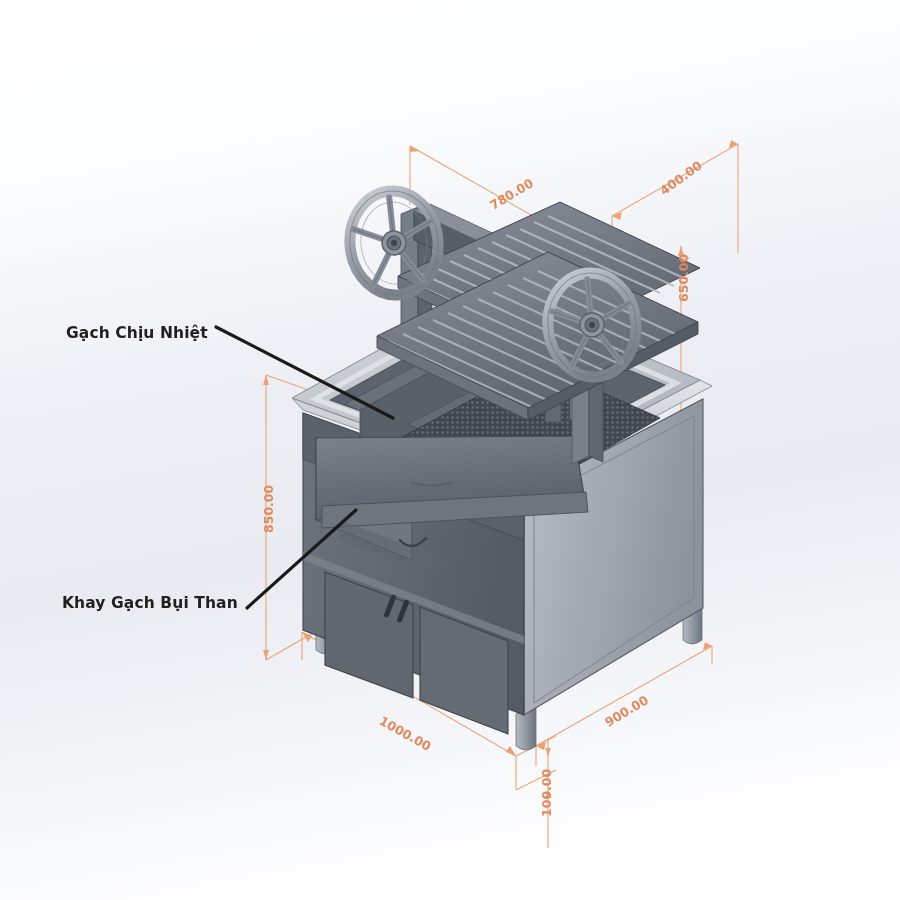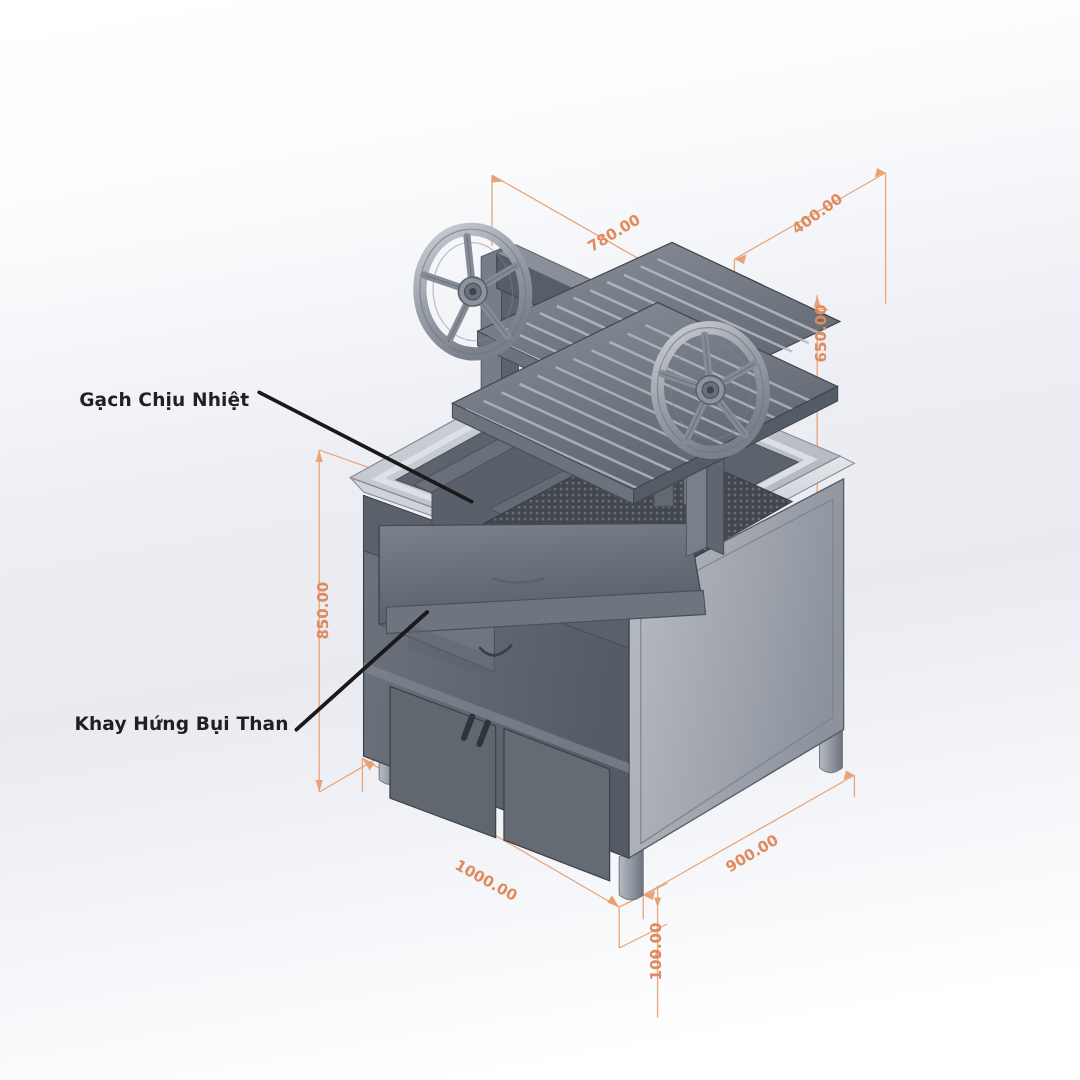--- a/index.html
+++ b/index.html
@@ -261,21 +261,21 @@
       <use href="#hwheel"></use>
     </g>
 
     <g stroke="#1a1a1a" stroke-width="3.2" stroke-linecap="round">
       <line x1="216" y1="327" x2="393" y2="418"></line>
       <line x1="247" y1="608" x2="356" y2="510"></line>
     </g>
   </svg>
 
   <div class="lbl" style="left:66px;top:324px;">Gạch Chịu Nhiệt</div>
-  <div class="lbl" style="left:62px;top:594px;">Khay Hứng Bụi Than</div>
+  <div class="lbl" style="left:62px;top:594px;">Khay Gạch Bụi Than</div>
 
   <div class="dim" style="left:487px;top:200px;transform:rotate(-31deg);">780.00</div>
   <div class="dim" style="left:657px;top:186px;transform:rotate(-36deg);">400.00</div>
   <div class="dim" style="left:676px;top:302px;transform:rotate(-90deg);">650.00</div>
   <div class="dim" style="left:261px;top:533px;transform:rotate(-90deg);">850.00</div>
   <div class="dim" style="left:384px;top:713px;transform:rotate(29deg);">1000.00</div>
   <div class="dim" style="left:602px;top:717px;transform:rotate(-31deg);">900.00</div>
   <div class="dim" style="left:539px;top:817px;transform:rotate(-90deg);">100.00</div>
 
 </div>

